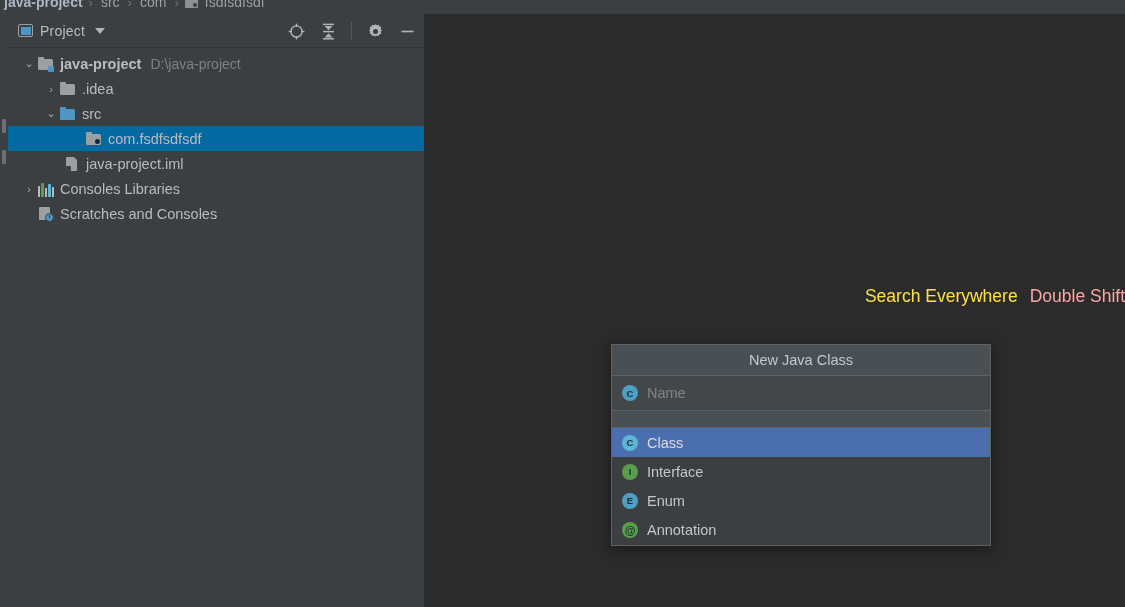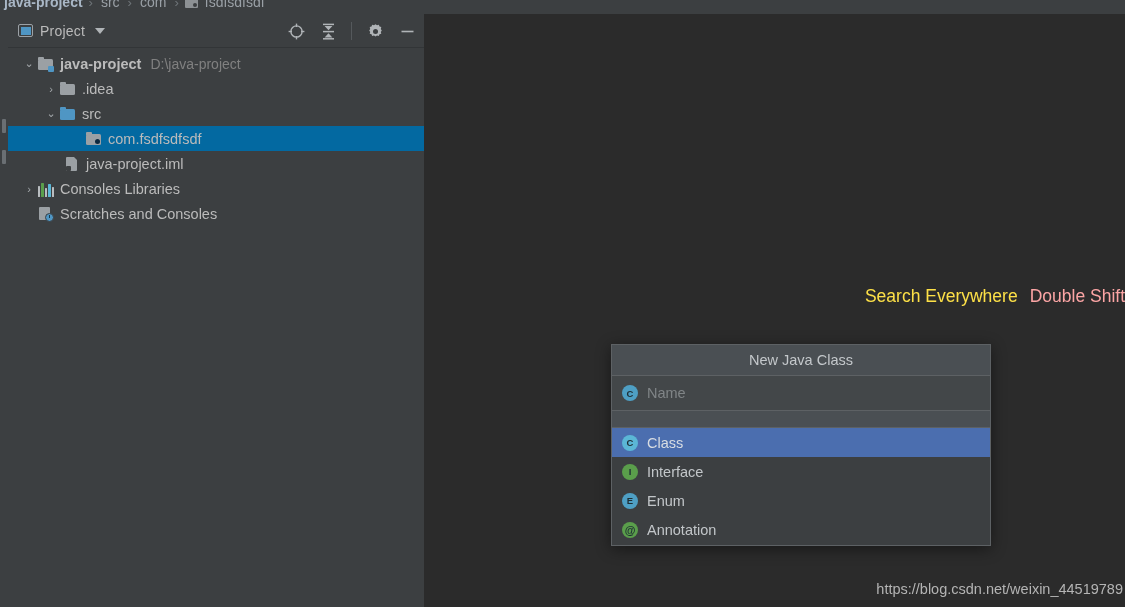--- a/index.html
+++ b/index.html
@@ -564,21 +564,20 @@
 
   <div class="editor-area">
 
     <div class="shortcut-list">
       <div class="shortcut-row">
         <span class="sc-action">Search Everywhere</span>
         <span class="sc-key">Double Shift</span>
       </div>
     </div>
 
-    <div class="watermark">https://blog.csdn.net/weixin_44519789</div>
   </div>
 
   <div class="popup">
     <div class="popup-title">New Java Class</div>
 
     <div class="popup-input-row">
       <span class="kind-badge" style="background:#4e9fc4;">C</span>
       <span class="popup-placeholder">Name</span>
     </div>
 

